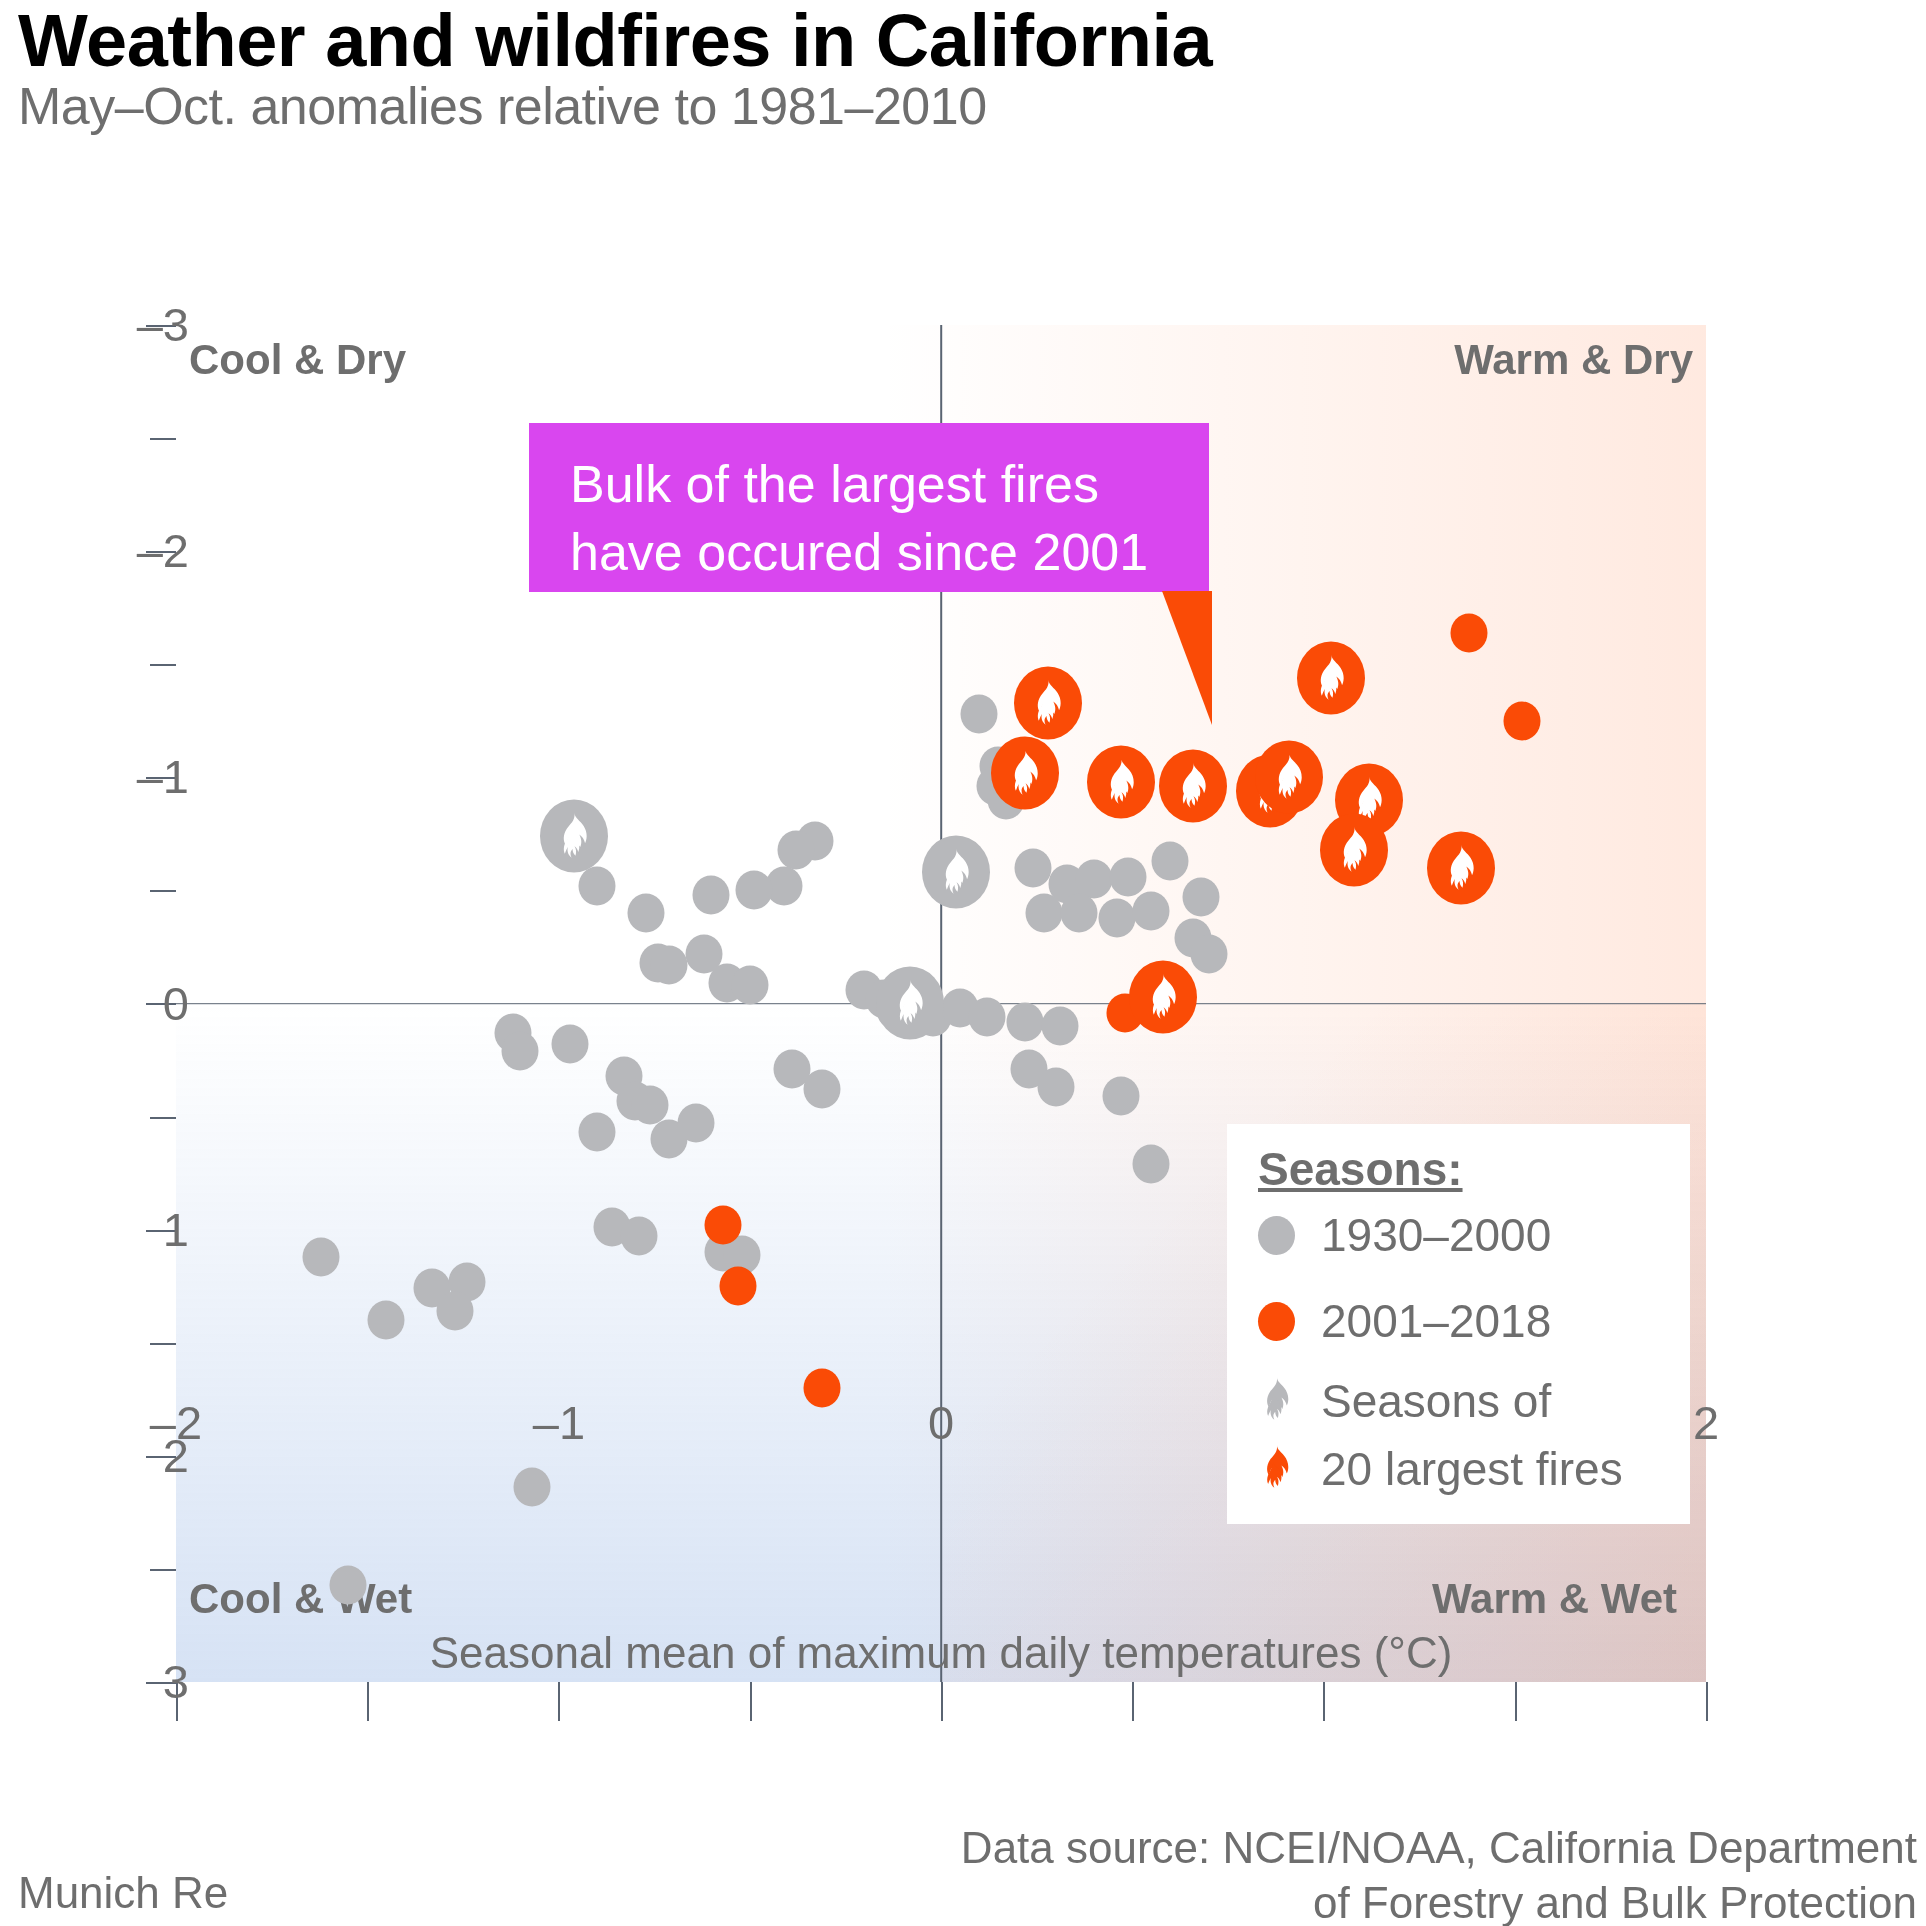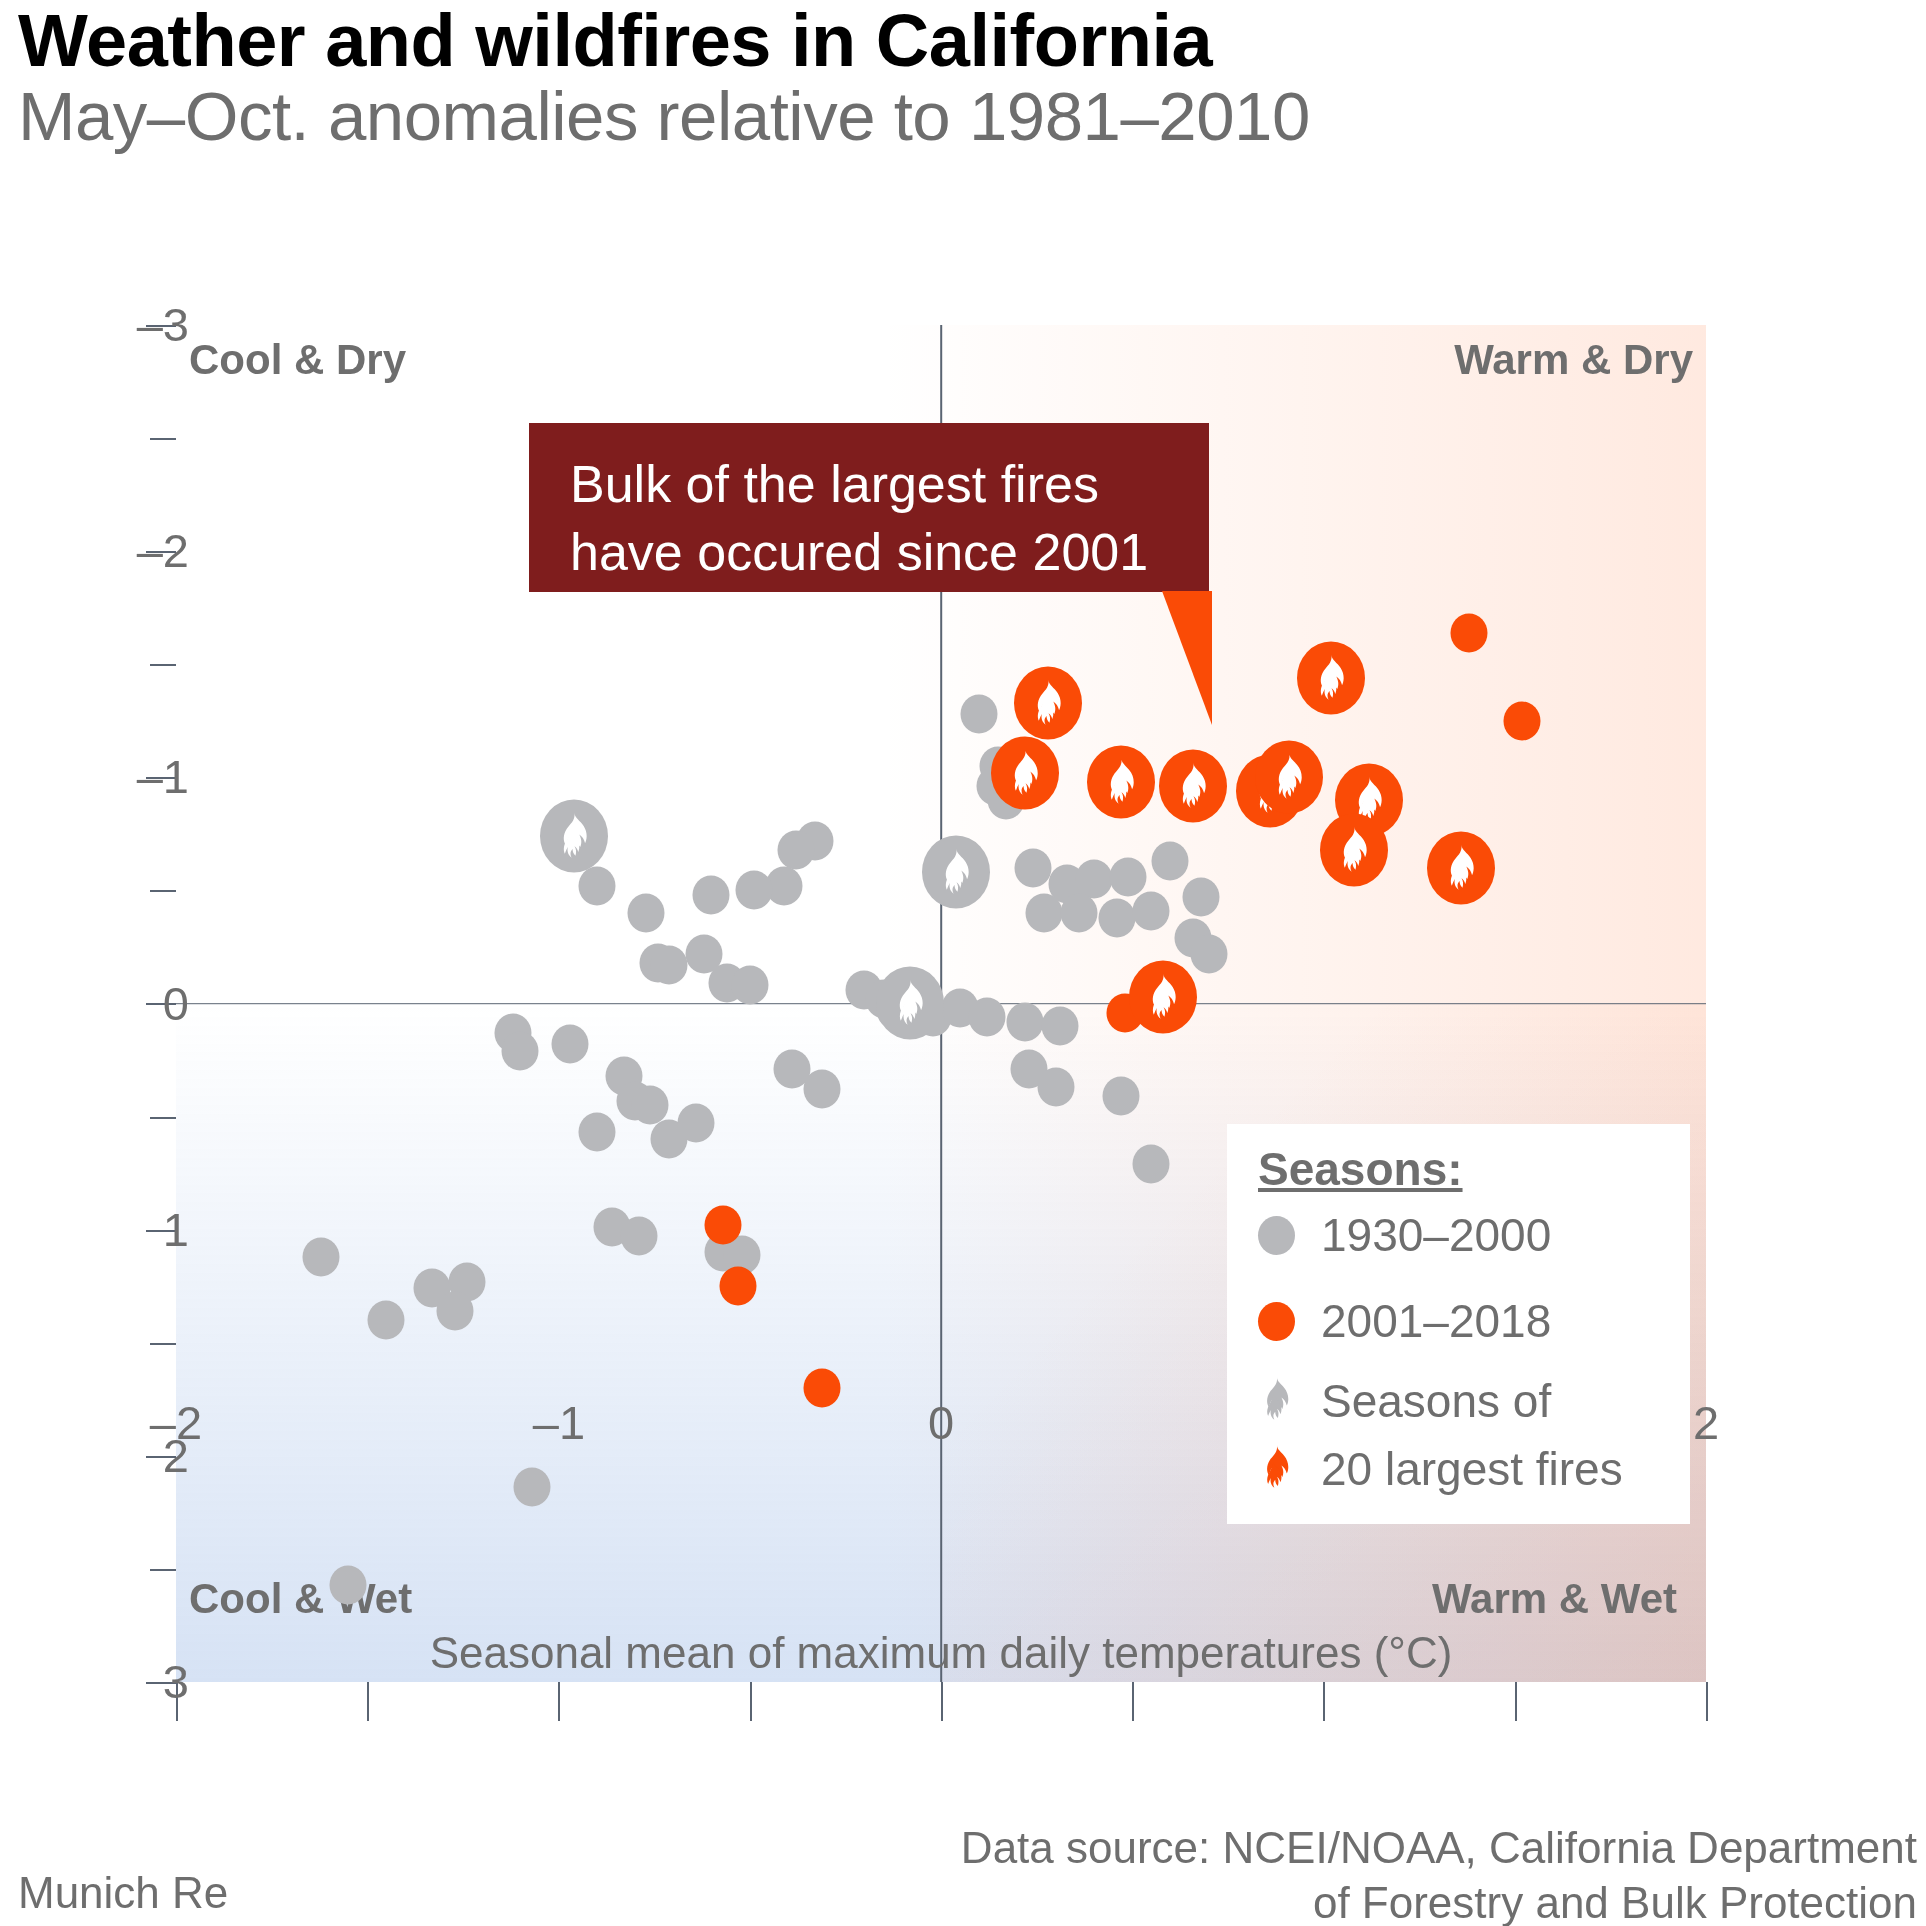--- a/index.html
+++ b/index.html
@@ -8,21 +8,21 @@
     font-family:"Liberation Sans","DejaVu Sans",sans-serif;
     -webkit-font-smoothing:antialiased;
   }
   .title{
     position:absolute;left:18px;top:-4px;width:1701px;
     font-size:74px;font-weight:700;color:#000;letter-spacing:-0.5px;
     line-height:1.22;white-space:nowrap;
   }
   .subtitle{
     position:absolute;left:18px;top:75px;width:1751px;
-    font-size:69px;font-weight:400;color:#6e6e6e;letter-spacing:-0.5px;
+    font-size:52px;font-weight:400;color:#6e6e6e;letter-spacing:-0.5px;
     line-height:1.22;white-space:nowrap;
   }
 
   
   #plot{
     position:absolute;left:176px;top:325px;width:1530px;height:1357px;
   }
   .grad-dry{
     position:absolute;inset:0;
     background:
@@ -81,21 +81,21 @@
     width:68px;height:73px;border-radius:50%;
     display:flex;align-items:center;justify-content:center;
   }
   .fire.grey{background:#b7b8bb;}
   .fire.orange{background:#fa4b06;}
   .fire svg{width:43px;height:52px;display:block;}
 
   
   #callout{
     position:absolute;left:529px;top:423px;width:680px;height:169px;
-    background:#7f1d1d;
+    background:#d946ef;
   }
   #callout .txt{
     position:absolute;left:41px;top:28px;right:20px;
     color:#ffffff;font-size:52px;line-height:1.30;
   }
   #callout-tail{
     position:absolute;left:1162px;top:591px;width:50px;height:134px;
   }
 
   

